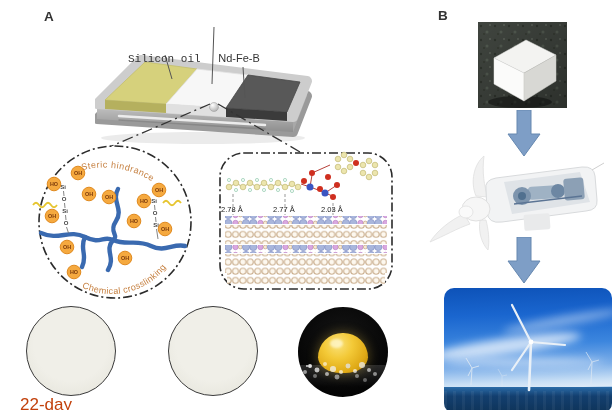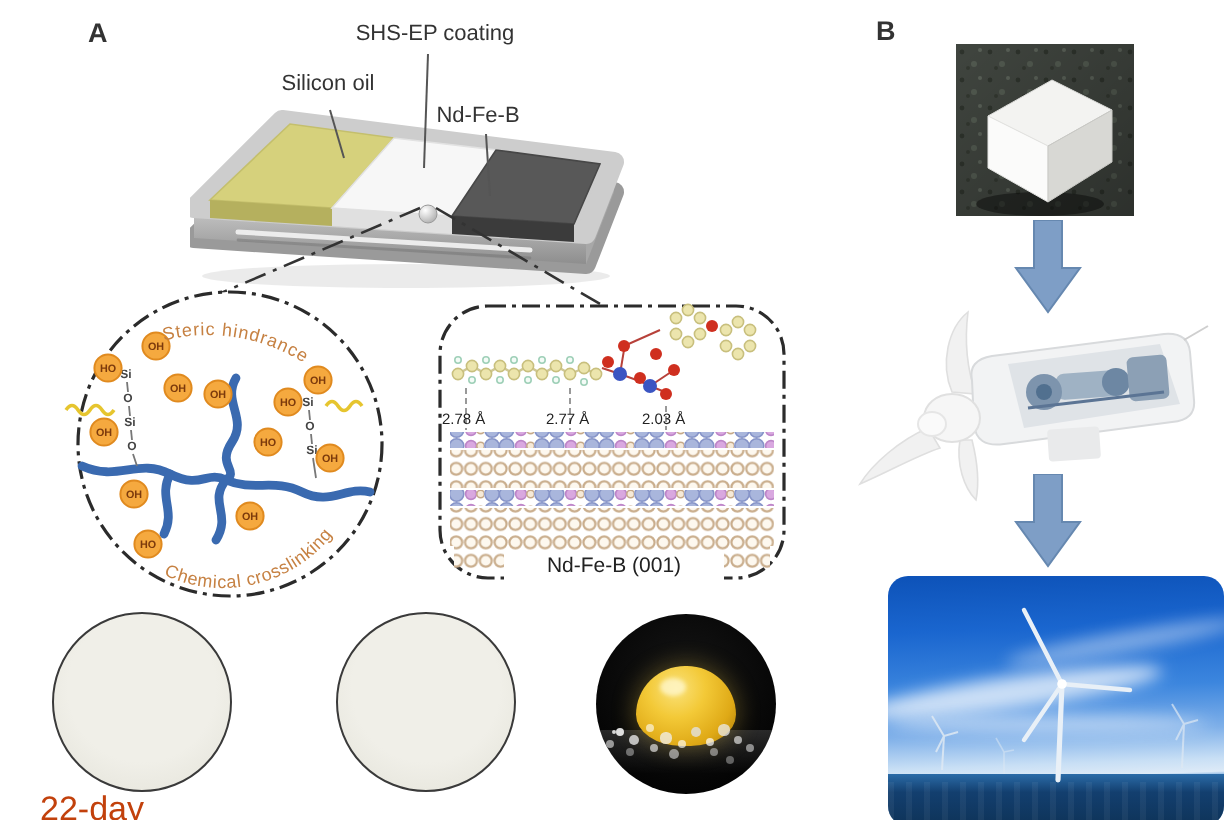--- a/index.html
+++ b/index.html
@@ -84,22 +84,21 @@
   </svg>
 
   <svg class="abs" style="left:0;top:0;pointer-events:none;" width="615" height="410" viewBox="0 0 615 410">
     <line x1="214" y1="27" x2="212" y2="84" stroke="#555" stroke-width="1"></line>
     <line x1="165" y1="55" x2="172" y2="79" stroke="#555" stroke-width="1"></line>
     <line x1="243" y1="67" x2="245" y2="98" stroke="#555" stroke-width="1"></line>
     <line x1="210" y1="104" x2="100" y2="151" stroke="#333" stroke-width="1.3" stroke-dasharray="11 4 2 4"></line>
     <line x1="218" y1="104" x2="300" y2="152" stroke="#333" stroke-width="1.3" stroke-dasharray="11 4 2 4"></line>
   </svg>
 
-  <div class="lbl" style="left:160px;top:11px;width:115px;">SHS-EP coating</div>
-  <div class="lbl" style="left:128px;top:36px;width:72px;">Silicon oil</div>
+  <div class="lbl" style="left:128px;top:53px;width:72px;font-family:Liberation Mono, monospace;">Silicon oil</div>
   <div class="lbl" style="left:208px;top:52px;width:62px;">Nd-Fe-B</div>
 
   <svg class="abs" style="left:25px;top:143px;" width="180" height="158" viewBox="0 0 180 158">
     <circle cx="90" cy="79" r="76" fill="#ffffff" stroke="#2b2b2b" stroke-width="1.6" stroke-dasharray="9 3 2 3"></circle>
     <defs>
       <path id="arcT" d="M 48,30 A 90,90 0 0 1 152,62" fill="none"></path>
       <path id="arcB" d="M 52,142 A 70,70 0 0 0 156,88" fill="none"></path>
     </defs>
     <g stroke="#3a6ab0" stroke-width="4.4" fill="none" stroke-linecap="round">
       <path d="M16,90 C 34,98 44,86 60,94 S 78,92 88,97"></path>
@@ -277,21 +276,20 @@
         <line x1="16" y1="47" x2="16" y2="68"></line>
         <line x1="68" y1="47" x2="68" y2="68"></line>
         <line x1="116" y1="56" x2="116" y2="68"></line>
       </g>
       <g font-size="7.5" fill="#222">
         <text x="4" y="65">2.78 Å</text>
         <text x="56" y="65">2.77 Å</text>
         <text x="104" y="65">2.03 Å</text>
       </g>
     </svg>
-    <div class="mol-surface-label">Nd-Fe-B (001)</div>
   </div>
 
   <div class="sample-circle" style="left:26px;top:306px;width:88px;height:88px;"></div>
   <div class="sample-circle" style="left:168px;top:306px;width:88px;height:88px;"></div>
   <div class="icing-circle" style="left:298px;top:307px;width:90px;height:90px;">
     <div class="frost-band"></div>
     <div class="droplet"></div>
     <div class="drop-hl"></div>
     <div class="specks"></div>
   </div>

